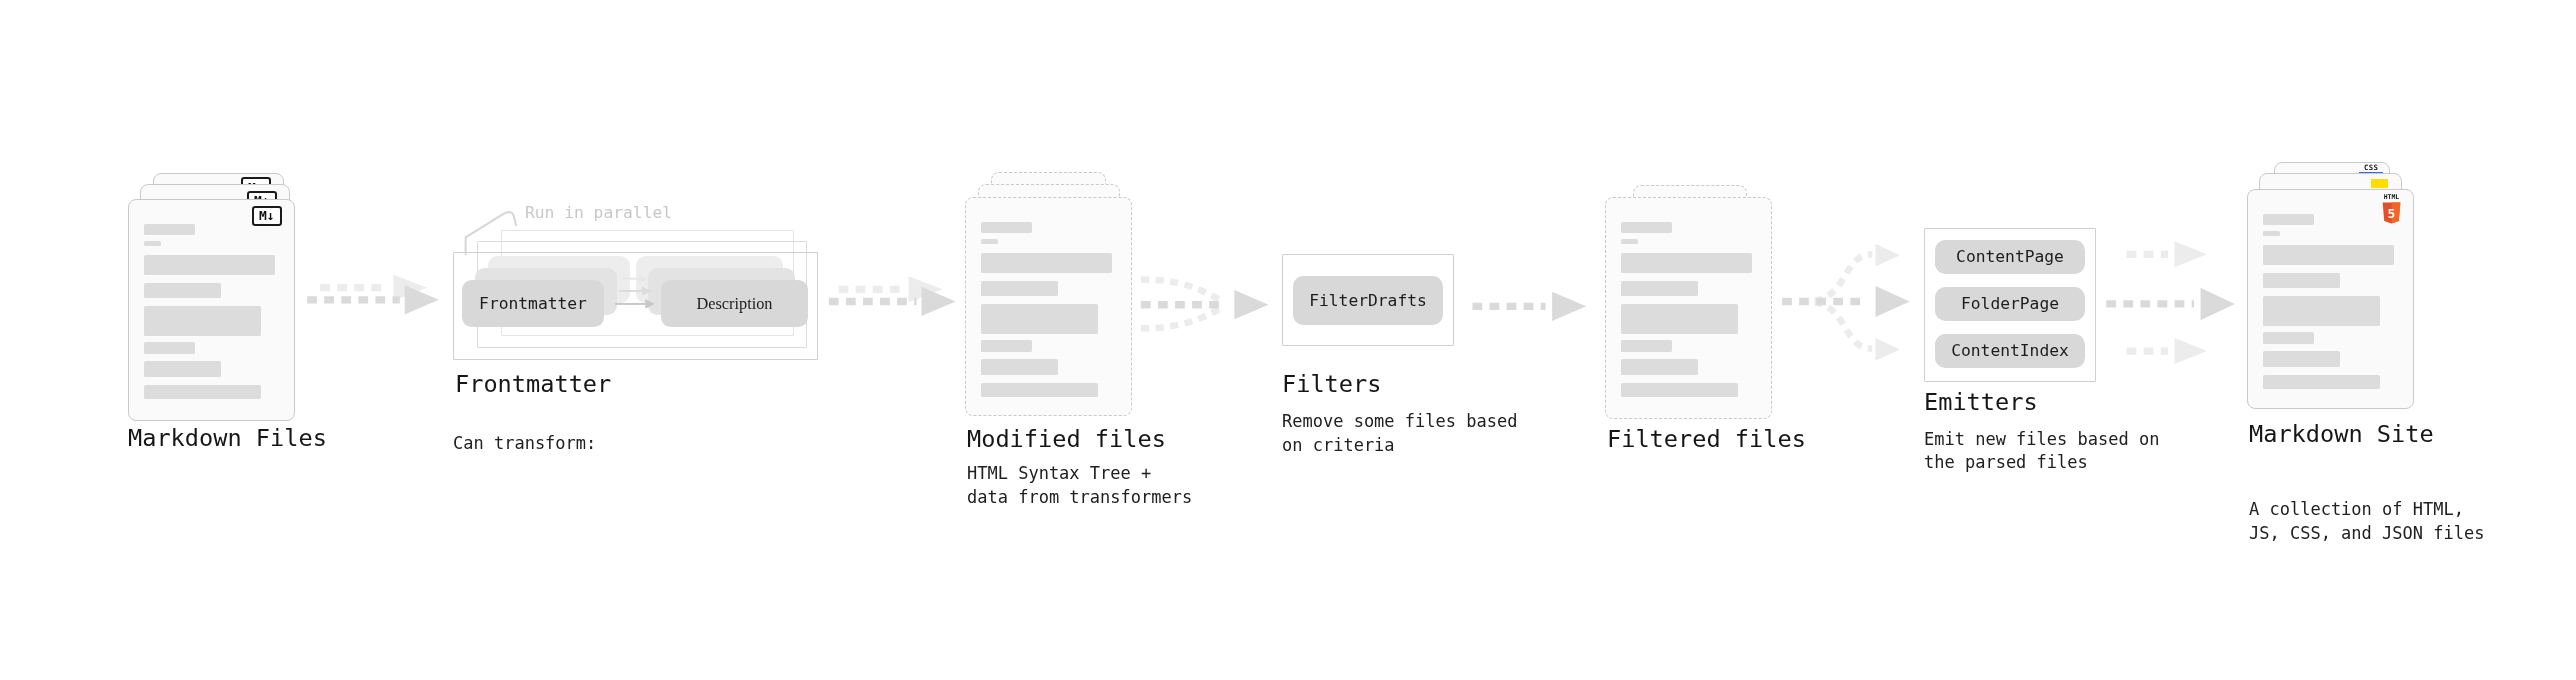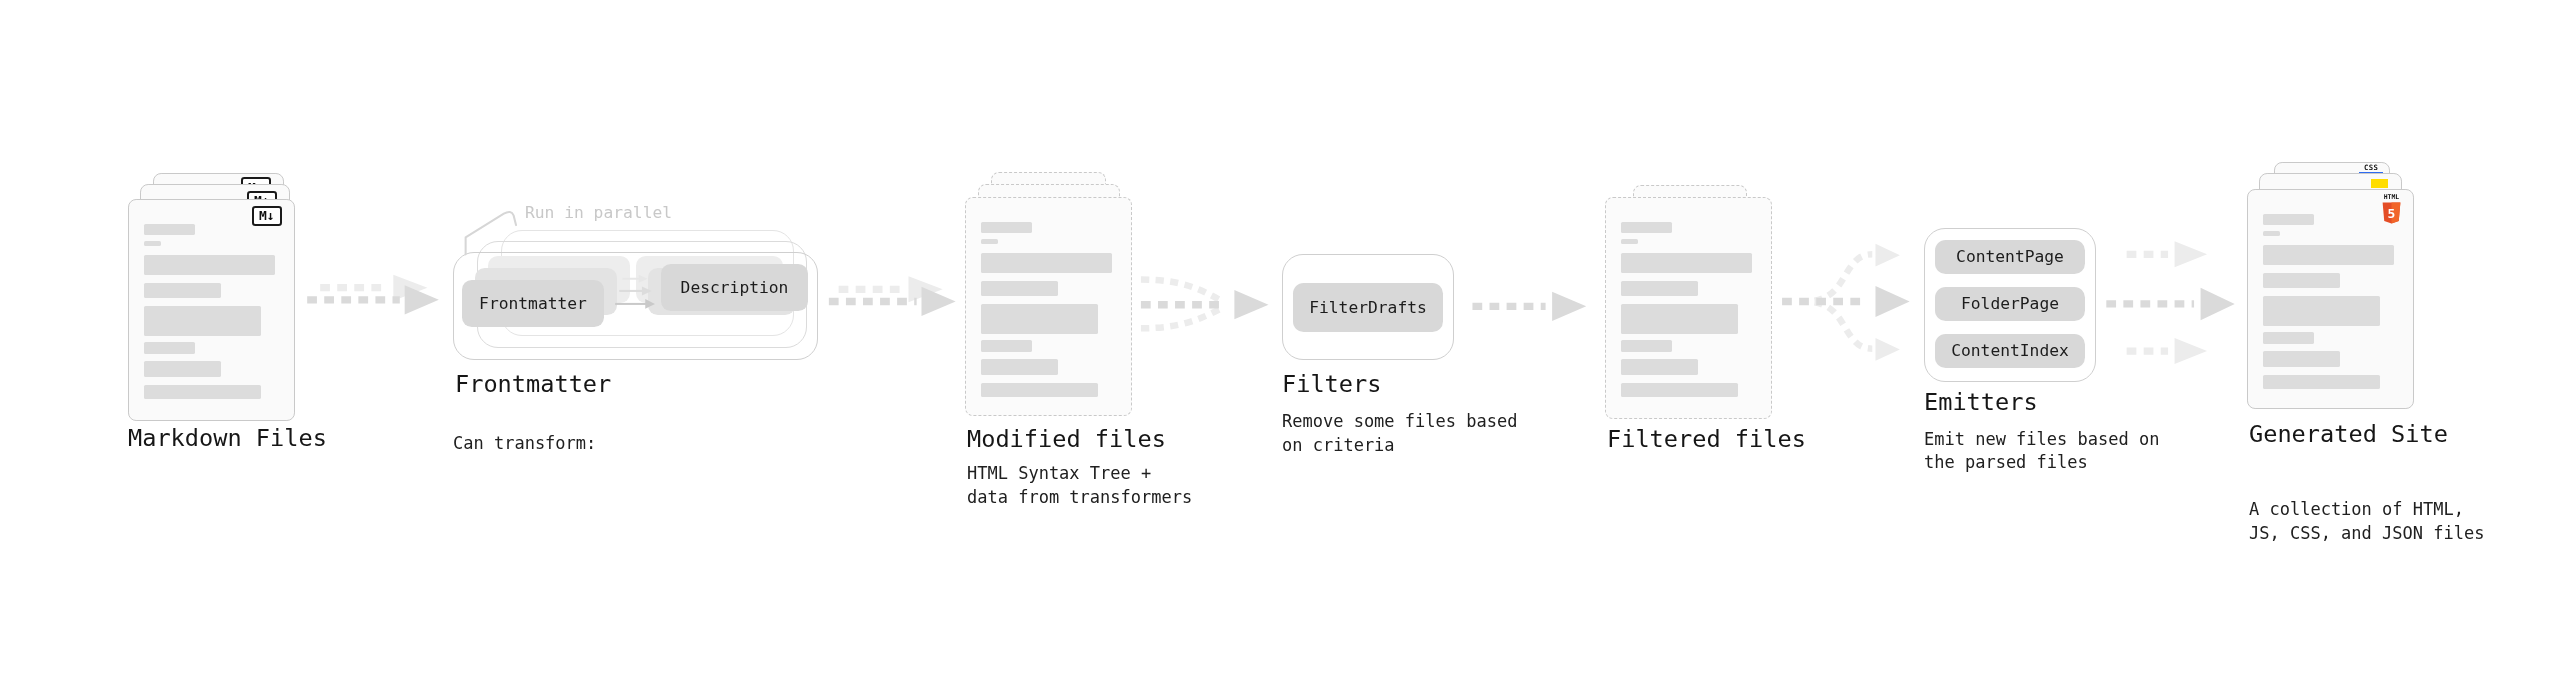--- a/index.html
+++ b/index.html
@@ -9,21 +9,21 @@
   }
   
   .page{position:absolute;background:#fafafa;border:1.6px solid var(--page-border);border-radius:8.1px;box-sizing:border-box;}
   .page.dashed{border-style:dashed;background:#fbfbfb;}
   .bars{position:absolute;left:15.4px;top:0;}
   .bar{background:var(--bar);border-radius:1.6px;}
   
   .mdbadge{position:absolute;top:5.7px;right:12.2px;width:30px;height:20.3px;background:#fff;border:2.4px solid #1a1a1a;
     border-radius:3.3px;display:flex;align-items:center;justify-content:center;font-size:13px;font-weight:bold;color:#111;box-sizing:border-box;}
   
-  .obox{position:absolute;border:1.6px solid var(--box-border);border-radius:21px;background:#fff;box-sizing:border-box;}
+  .obox{position:absolute;border:1.6px solid var(--box-border);border-radius:1px;background:#fff;box-sizing:border-box;}
   .obox.ghost{background:transparent;}
   .obox.g1{border-color:#dbdbdb;}
   .obox.g2{border-color:#e4e4e4;}
   
   .pill{display:flex;align-items:center;justify-content:center;background:var(--pill-front);
     border-radius:9.8px;font-size:16.3px;color:#1c1c1c;box-sizing:border-box;white-space:nowrap;}
   .pill.abs{position:absolute;}
   .pill.ghost1{background:var(--pill-mid);}
   .pill.ghost2{background:var(--pill-back);}
   
@@ -83,21 +83,21 @@
     <div class="obox ghost g2" style="left:501px;top:230px;width:293px;height:106px;"></div>
     <div class="obox ghost g1" style="left:477px;top:241px;width:330px;height:107px;"></div>
     <div class="obox ghost" style="left:453px;top:252px;width:365px;height:108px;"></div>
 
     <div class="pill abs ghost2" style="left:488px;top:256px;width:142px;height:47px;"></div>
     <div class="pill abs ghost1" style="left:475px;top:268px;width:142px;height:47px;"></div>
     <div class="pill abs" style="left:462px;top:280px;width:142px;height:47px;">Frontmatter</div>
 
     <div class="pill abs ghost2" style="left:636px;top:256px;width:147px;height:47px;"></div>
     <div class="pill abs ghost1" style="left:648px;top:268px;width:147px;height:47px;"></div>
-    <div class="pill abs" style="left:661px;top:264px;width:147px;height:47px;">Description</div>
+    <div class="pill abs" style="left:661px;top:280px;width:147px;height:47px;font-family:Liberation Serif, serif;">Description</div>
 
     <div class="label" style="left:455px;top:373px;">Frontmatter</div>
     <div class="desc" style="left:453px;top:410px;line-height:22px;">
       <div>Can transform:</div>
     </div>
   </div>
 
   <div>
     <div class="page dashed" style="left:991px;top:172px;width:115px;height:57px;"></div>
     <div class="page dashed" style="left:978px;top:184px;width:142px;height:65px;"></div>
@@ -112,21 +112,21 @@
           <div class="bar" style="width: 77px; height: 16.3px; margin-top: 6.5px;"></div>
           <div class="bar" style="width: 117px; height: 14px; margin-top: 8.1px;"></div>
         </div>
     </div>
     <div class="label" style="left:967px;top:428px;">Modified files</div>
     <div class="desc" style="left:967px;top:462px;">HTML Syntax Tree +
 data from transformers</div>
   </div>
 
   <div>
-    <div class="obox centerbox" style="left:1282px;top:254px;width:172px;height:106px;">
+    <div class="obox centerbox" style="left:1282px;top:254px;width:172px;height:92px;">
       <div class="pill" style="width:150px;height:49px;border-radius:10.6px;">FilterDrafts</div>
     </div>
     <div class="label" style="left:1282px;top:373px;">Filters</div>
     <div class="desc" style="left:1282px;top:410px;">Remove some files based
 on criteria</div>
   </div>
 
   <div>
     <div class="page dashed" style="left:1633px;top:185px;width:114px;height:49px;"></div>
     <div class="page dashed" style="left:1605px;top:197px;width:167px;height:222px;">
@@ -176,21 +176,21 @@
           <div class="bar" style="width: 51px; height: 10.6px; margin-top: 24.4px;"></div>
           <div class="bar" style="width: 17px; height: 4.9px; margin-top: 5.7px;"></div>
           <div class="bar" style="width: 131px; height: 19.5px; margin-top: 9.8px;"></div>
           <div class="bar" style="width: 77px; height: 14.6px; margin-top: 8.1px;"></div>
           <div class="bar" style="width: 117px; height: 30px; margin-top: 8.1px;"></div>
           <div class="bar" style="width: 51px; height: 12.2px; margin-top: 6.5px;"></div>
           <div class="bar" style="width: 77px; height: 16.3px; margin-top: 6.5px;"></div>
           <div class="bar" style="width: 117px; height: 14px; margin-top: 8.1px;"></div>
         </div>
     </div>
-    <div class="label" style="left:2249px;top:423px;">Generated Site</div>
+    <div class="label" style="left:2249px;top:423px;">Markdown Site</div>
     <div class="desc" style="left:2249px;top:462px;margin-top:36px;">A collection of HTML,
 JS, CSS, and JSON files</div>
   </div>
 
   <svg id="arrows" width="2576" height="681" viewBox="0 0 3170 838">
 
     <path d="M573,313 L573,292 L620,263 Q629,258 632,265 L635,277" fill="none" stroke="#d6d6d6" stroke-width="2.5" stroke-linejoin="round" stroke-linecap="round"></path>
 
     <g>
       <line class="dashline sl" x1="394" y1="354" x2="478" y2="354"></line>

